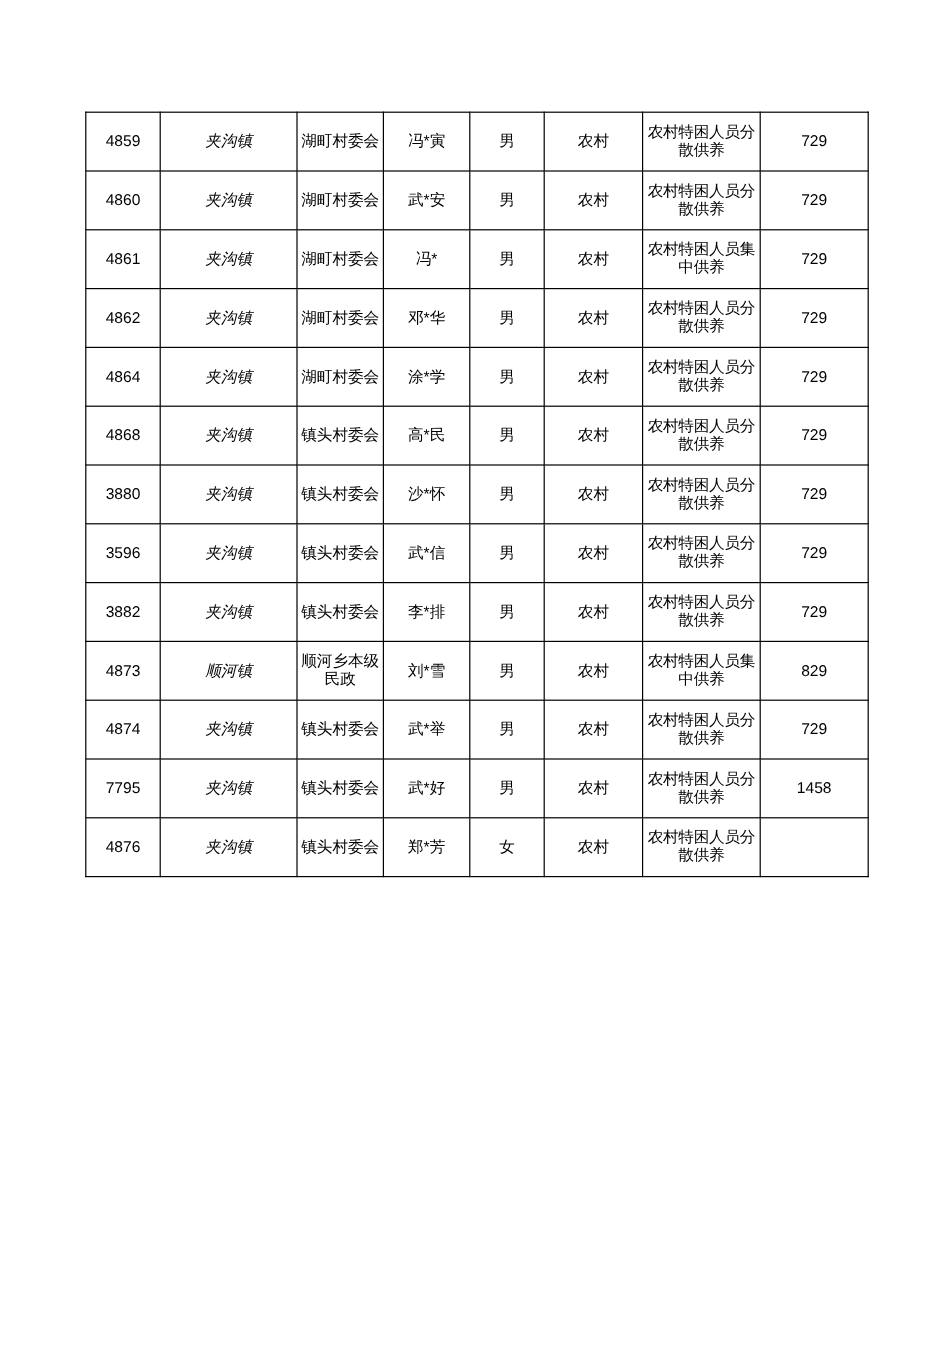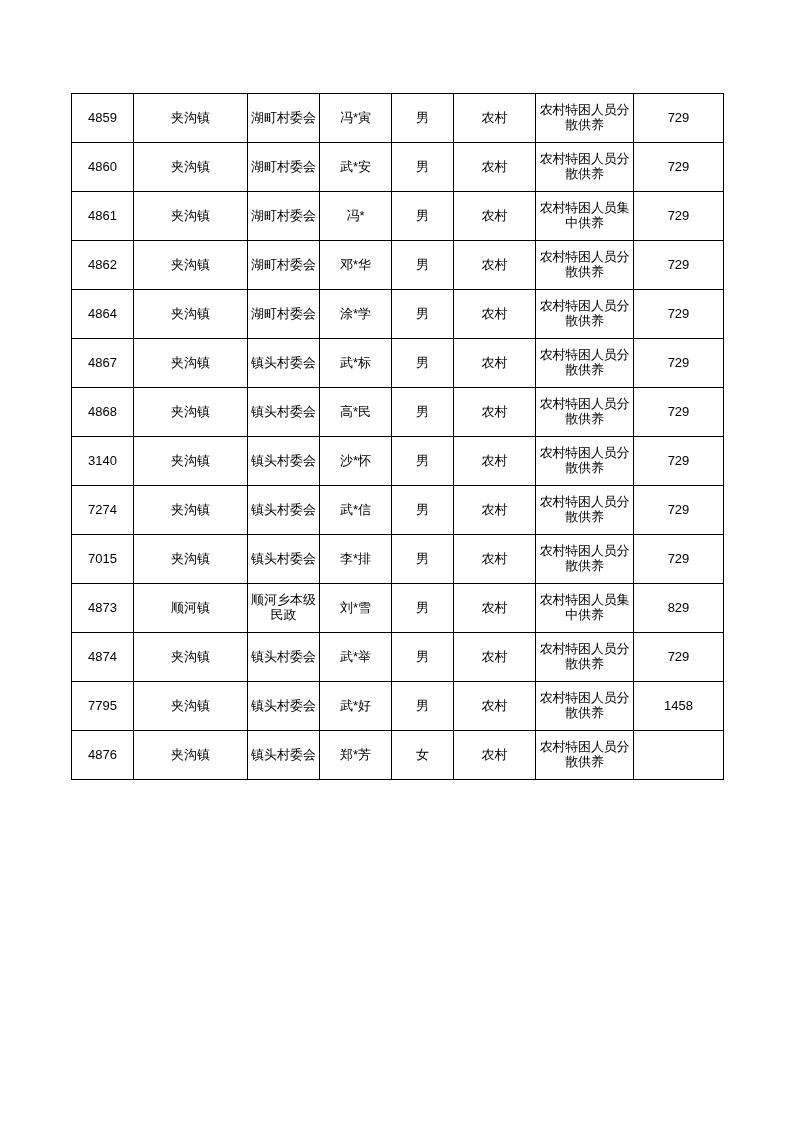--- a/index.html
+++ b/index.html
@@ -52,20 +52,21 @@
   col.c-sex   { width: 62px; }
   col.c-type  { width: 82px; }
   col.c-cat   { width: 98px; }
   col.c-amt   { width: 90px; }
 
   .cell-seq, .cell-sex, .cell-type, .cell-amt {
     font-size: 13.5px;
   }
   .cell-town {
     font-size: 13.5px;
+    font-style: italic;
   }
   .cell-vill {
     font-size: 13.5px;
     line-height: 1.18;
     margin-left: 24px;
   }
   .cell-name {
     font-size: 14px;
   }
   .cell-cat {
@@ -151,69 +152,57 @@
             <td class="cell-vill">湖町村委会</td>
             <td class="cell-name">涂*学</td>
             <td class="cell-sex">男</td>
             <td class="cell-type">农村</td>
             <td class="cell-cat">
               <span class="cat-inner">农村特困人员分散供养</span>
             </td>
             <td class="cell-amt">729</td>
           </tr>
           <tr>
-            <td class="cell-seq">4867</td>
-            <td class="cell-town">夹沟镇</td>
-            <td class="cell-vill">镇头村委会</td>
-            <td class="cell-name">武*标</td>
-            <td class="cell-sex">男</td>
-            <td class="cell-type">农村</td>
-            <td class="cell-cat">
-              <span class="cat-inner">农村特困人员分散供养</span>
-            </td>
-            <td class="cell-amt">729</td>
-          </tr>
-          <tr>
             <td class="cell-seq">4868</td>
             <td class="cell-town">夹沟镇</td>
             <td class="cell-vill">镇头村委会</td>
             <td class="cell-name">高*民</td>
             <td class="cell-sex">男</td>
             <td class="cell-type">农村</td>
             <td class="cell-cat">
               <span class="cat-inner">农村特困人员分散供养</span>
             </td>
             <td class="cell-amt">729</td>
           </tr>
           <tr>
-            <td class="cell-seq">3140</td>
+            <td class="cell-seq">3880</td>
             <td class="cell-town">夹沟镇</td>
             <td class="cell-vill">镇头村委会</td>
             <td class="cell-name">沙*怀</td>
             <td class="cell-sex">男</td>
             <td class="cell-type">农村</td>
             <td class="cell-cat">
               <span class="cat-inner">农村特困人员分散供养</span>
             </td>
             <td class="cell-amt">729</td>
           </tr>
           <tr>
-            <td class="cell-seq">7274</td>
+            <td class="cell-seq">3596</td>
             <td class="cell-town">夹沟镇</td>
             <td class="cell-vill">镇头村委会</td>
             <td class="cell-name">武*信</td>
             <td class="cell-sex">男</td>
             <td class="cell-type">农村</td>
             <td class="cell-cat">
               <span class="cat-inner">农村特困人员分散供养</span>
             </td>
             <td class="cell-amt">729</td>
           </tr>
           <tr>
-            <td class="cell-seq">7015</td>
+            <td class="cell-seq">3882</td>
             <td class="cell-town">夹沟镇</td>
             <td class="cell-vill">镇头村委会</td>
             <td class="cell-name">李*排</td>
             <td class="cell-sex">男</td>
             <td class="cell-type">农村</td>
             <td class="cell-cat">
               <span class="cat-inner">农村特困人员分散供养</span>
             </td>
             <td class="cell-amt">729</td>
           </tr>

